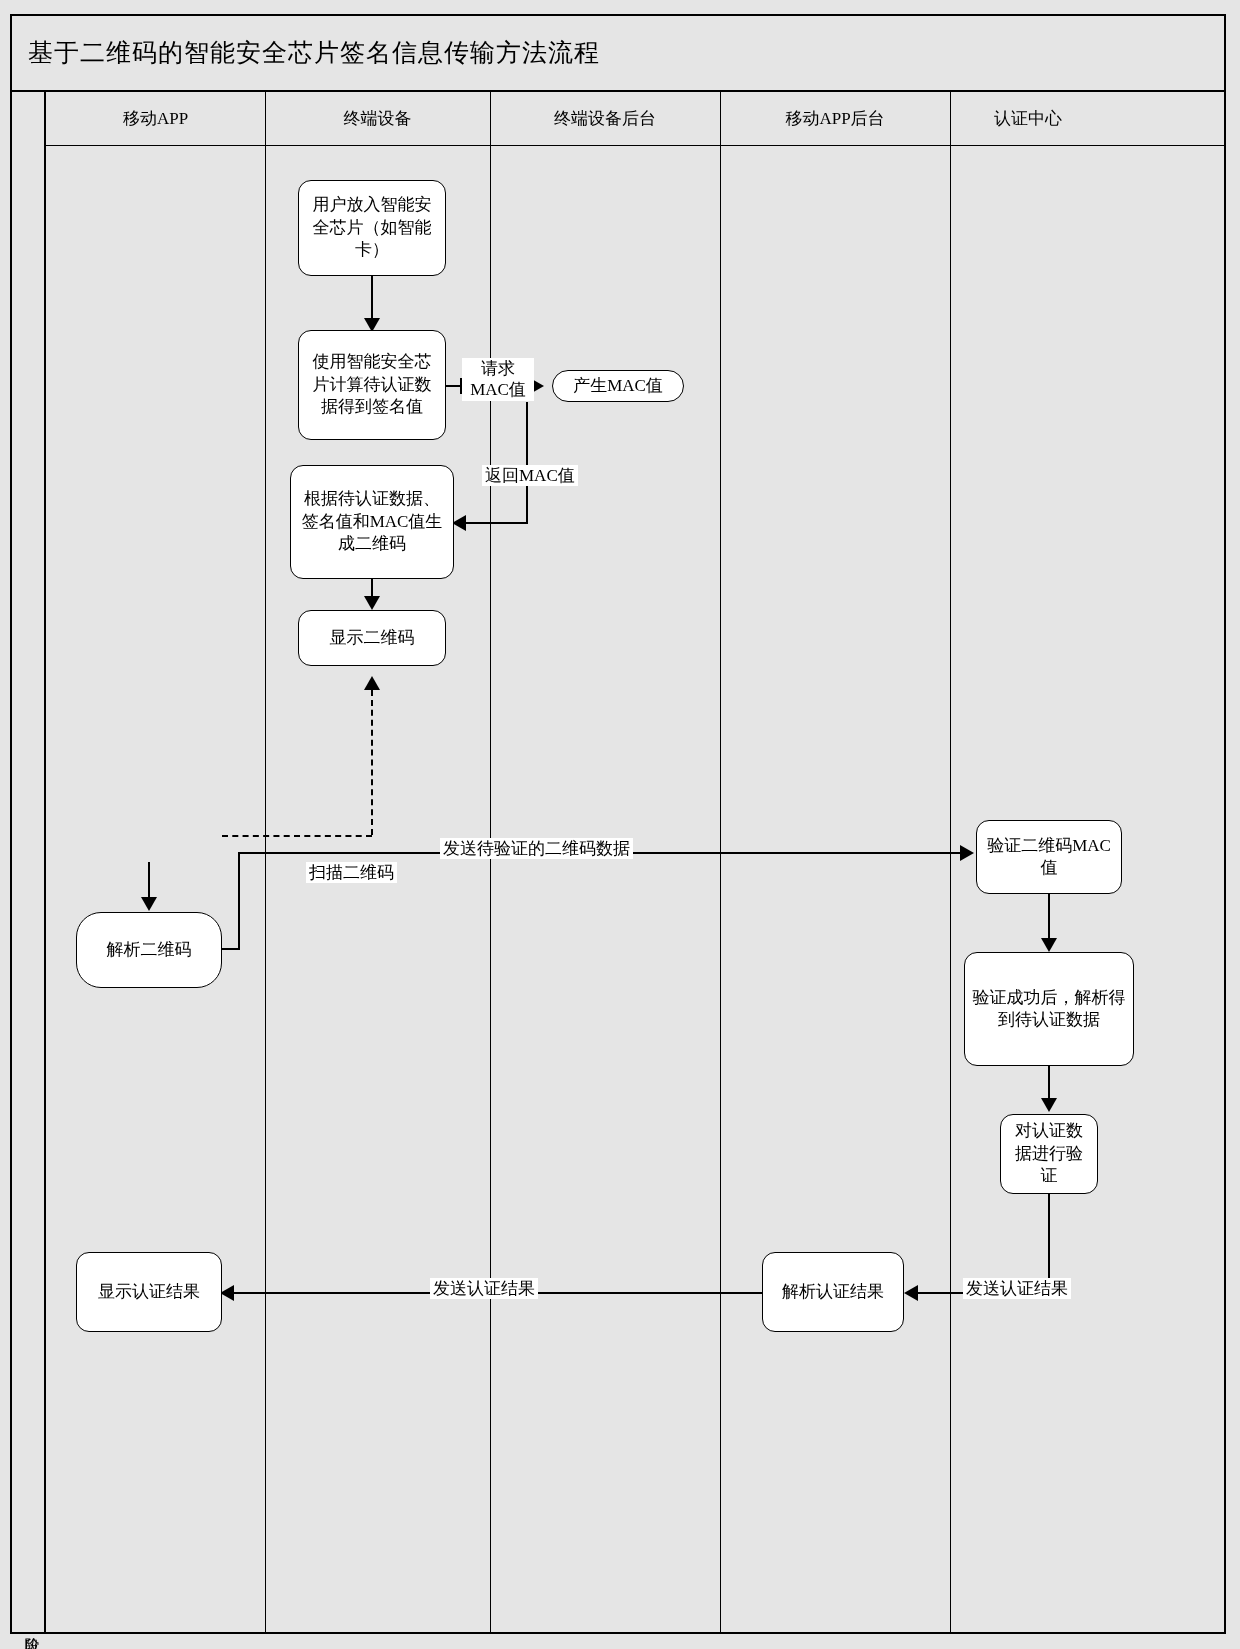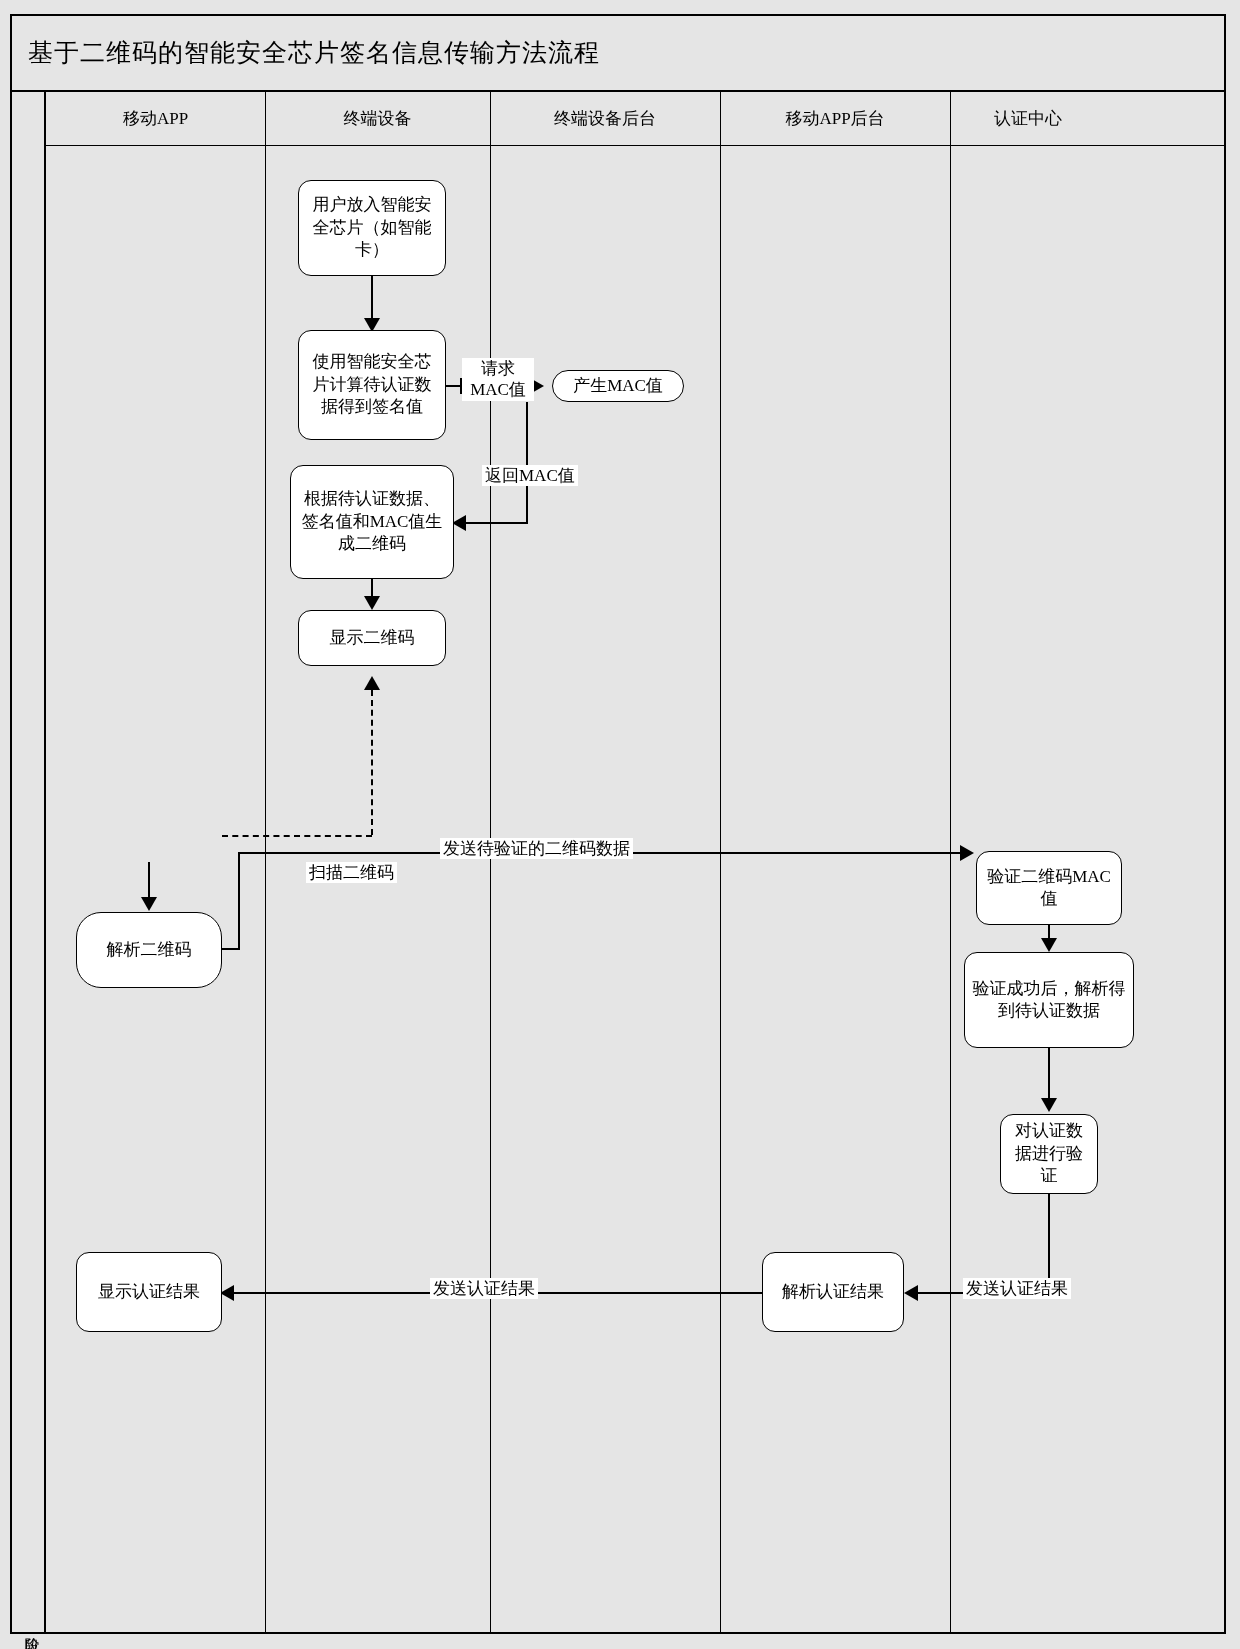--- a/index.html
+++ b/index.html
@@ -237,26 +237,26 @@
   <div class="arrow down" style="left:141px;top:897px;"></div>
 
   <div class="node" style="left:76px;top:912px;width:146px;height:76px;border-radius:25px;">解析二维码</div>
 
   <div class="hline" style="left:222px;top:948px;width:18px;"></div>
   <div class="vline" style="left:238px;top:852px;height:98px;"></div>
   <div class="hline" style="left:238px;top:852px;width:726px;"></div>
   <div class="arrow right" style="left:960px;top:845px;"></div>
   <div class="edge-label" style="left:440px;top:838px;">发送待验证的二维码数据</div>
 
-  <div class="node" style="left:976px;top:820px;width:146px;height:74px;margin-top:31px;">验证二维码MAC值</div>
+  <div class="node" style="left:976px;top:820px;width:146px;height:74px;">验证二维码MAC值</div>
 
   <div class="vline" style="left:1048px;top:894px;height:52px;"></div>
   <div class="arrow down" style="left:1041px;top:938px;"></div>
 
-  <div class="node" style="left:964px;top:952px;width:170px;height:96px;">验证成功后，解析得到待认证数据</div>
+  <div class="node" style="left:964px;top:952px;width:170px;height:114px;">验证成功后，解析得到待认证数据</div>
 
   <div class="vline" style="left:1048px;top:1048px;height:58px;"></div>
   <div class="arrow down" style="left:1041px;top:1098px;"></div>
 
   <div class="node" style="left:1000px;top:1114px;width:98px;height:80px;">对认证数据进行验证</div>
 
   <div class="vline" style="left:1048px;top:1194px;height:100px;"></div>
   <div class="hline" style="left:918px;top:1292px;width:130px;"></div>
   <div class="arrow left" style="left:904px;top:1285px;"></div>
   <div class="edge-label" style="left:963px;top:1278px;">发送认证结果</div>

